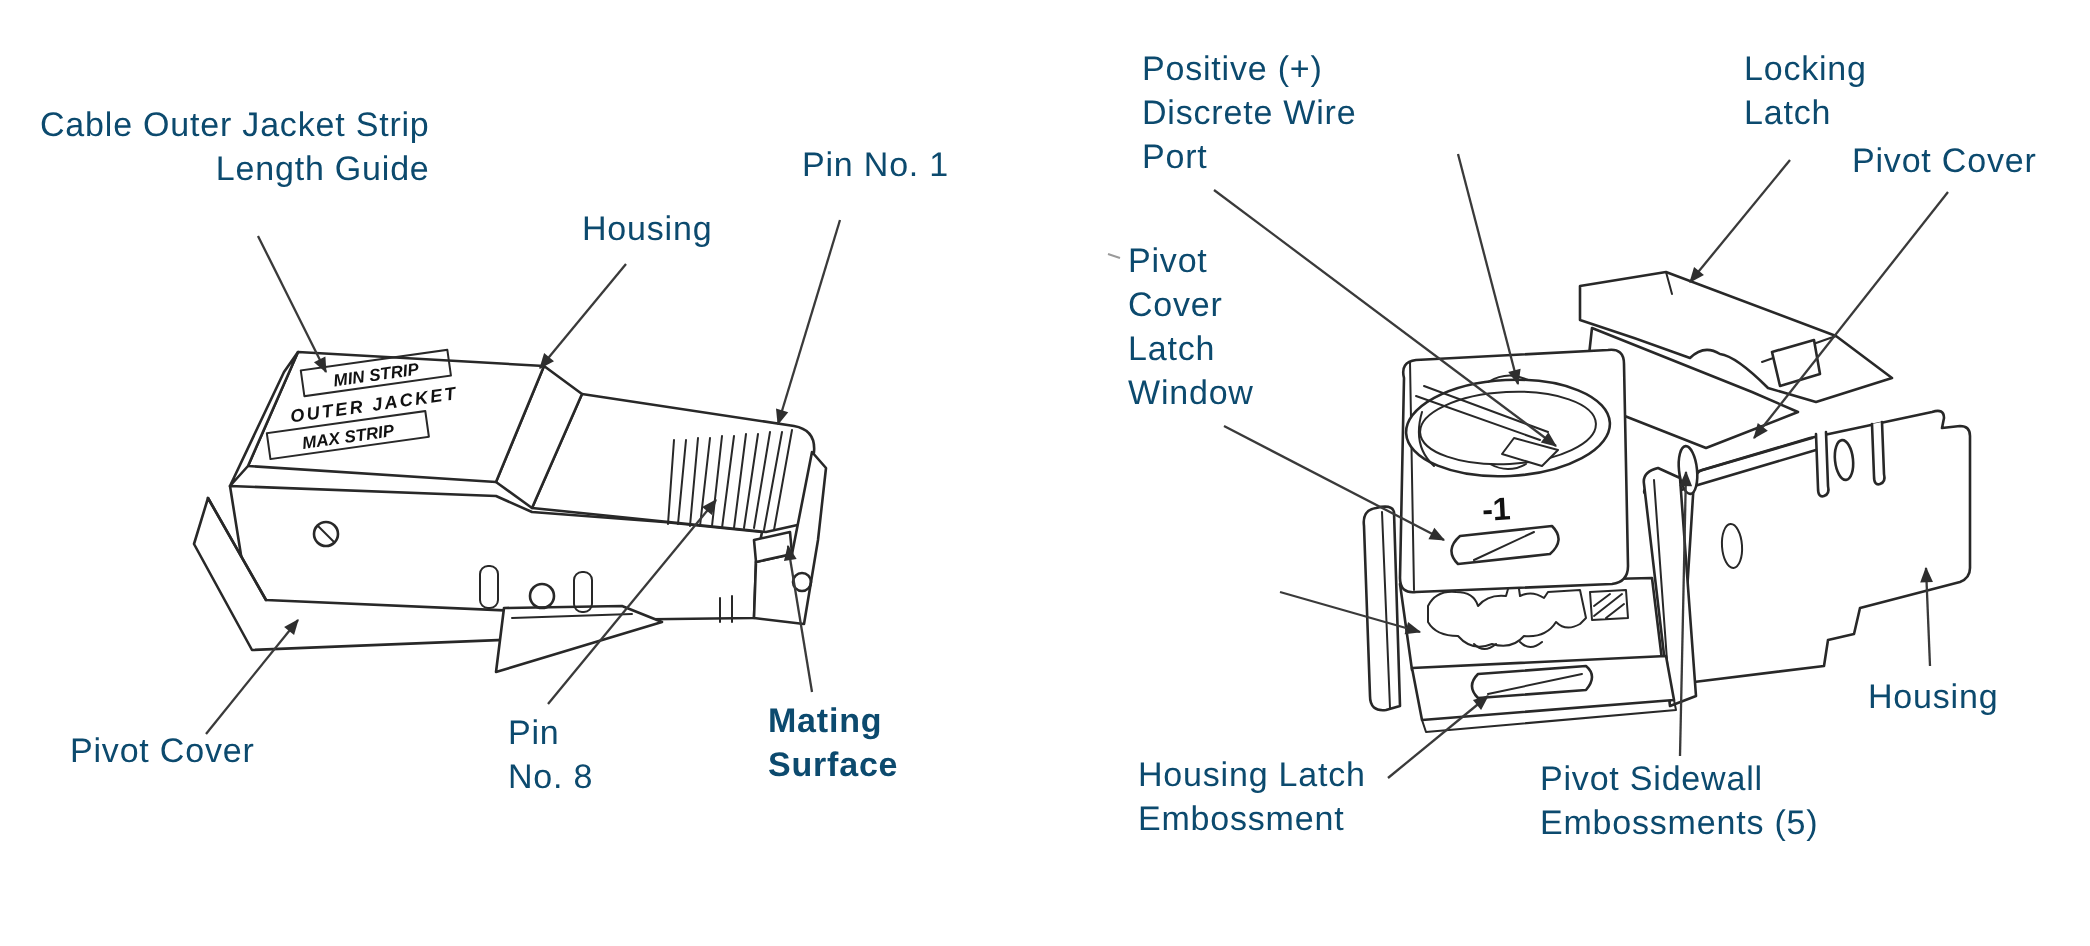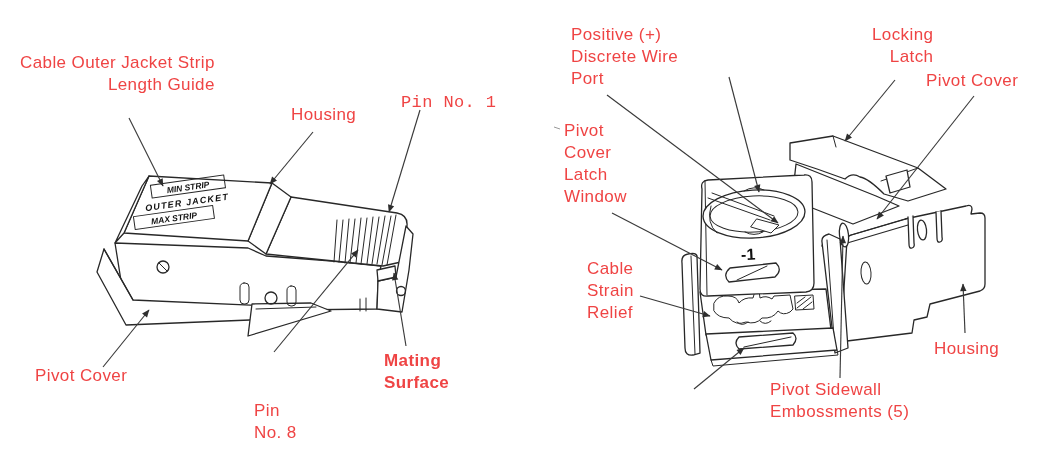--- a/index.html
+++ b/index.html
@@ -3,21 +3,21 @@
 <meta charset="utf-8">
 <style>
   * { margin:0; padding:0; box-sizing:border-box; }
   html,body { background:#ffffff; }
   .stage {
     position:relative; width:1045px; height:473px; background:#ffffff;
     font-family:"Liberation Sans", sans-serif; overflow:hidden;
   }
   .stage svg { position:absolute; left:0; top:0; }
   .lbl {
-    position:absolute; color:#ef4444; font-size:17px; line-height:22px;
+    position:absolute; color:#0c4a6e; font-size:17px; line-height:22px;
     letter-spacing:0.4px; white-space:pre-line; font-weight:400;
   }
   .draw { stroke:#282828; stroke-width:1.3; fill:none; stroke-linejoin:round; stroke-linecap:round; }
   .wfill { fill:#ffffff; }
   .thin { stroke-width:1; }
   .leader { stroke:#3a3a3a; stroke-width:1.15; fill:none; }
   .mini {
     font-family:"Liberation Sans", sans-serif; font-weight:bold; font-style:italic;
     fill:#111; stroke:none;
   }
@@ -164,37 +164,36 @@
     <line class="leader" marker-end="url(#ah)" x1="640" y1="296" x2="710" y2="316"></line>
     <line class="leader" marker-end="url(#ah)" x1="965" y1="333" x2="963" y2="284"></line>
     <line class="leader" marker-end="url(#ah)" x1="694" y1="389" x2="744" y2="348"></line>
     <line class="leader" marker-end="url(#ah)" x1="840" y1="378" x2="843" y2="236"></line>
   </g>
 </svg>
 
   <div class="lbl" style="left:20px; top:52px;text-align:right;">Cable Outer Jacket Strip
 Length Guide</div>
   <div class="lbl" style="left:291px; top:104px;">Housing</div>
-  <div class="lbl" style="left:401px; top:92px;font-family:Liberation Mono, monospace;">Pin No. 1</div>
+  <div class="lbl" style="left:401px; top:72px;">Pin No. 1</div>
   <div class="lbl" style="left:35px; top:365px;">Pivot Cover</div>
-  <div class="lbl" style="left:254px; top:356px;margin-top:44px;">Pin
+  <div class="lbl" style="left:254px; top:356px;">Pin
 No. 8</div>
   <div class="lbl" style="left:384px; top:350px;font-weight:bold;">Mating
 Surface</div>
 
   <div class="lbl" style="left:571px; top:24px;">Positive (+)
 Discrete Wire
 Port</div>
-  <div class="lbl" style="left:872px; top:24px;text-align:right;">Locking
+  <div class="lbl" style="left:872px; top:24px;">Locking
 Latch</div>
   <div class="lbl" style="left:926px; top:70px;">Pivot Cover</div>
   <div class="lbl" style="left:564px; top:120px;">Pivot
 Cover
 Latch
 Window</div>
-  <div class="lbl" style="left:587px; top:258px;">Cable
-Strain
-Relief</div>
   <div class="lbl" style="left:934px; top:338px;">Housing</div>
+  <div class="lbl" style="left:569px; top:377px;">Housing Latch
+Embossment</div>
   <div class="lbl" style="left:770px; top:379px;">Pivot Sidewall
 Embossments (5)</div>
 
 </div>
 
 </body></html>

